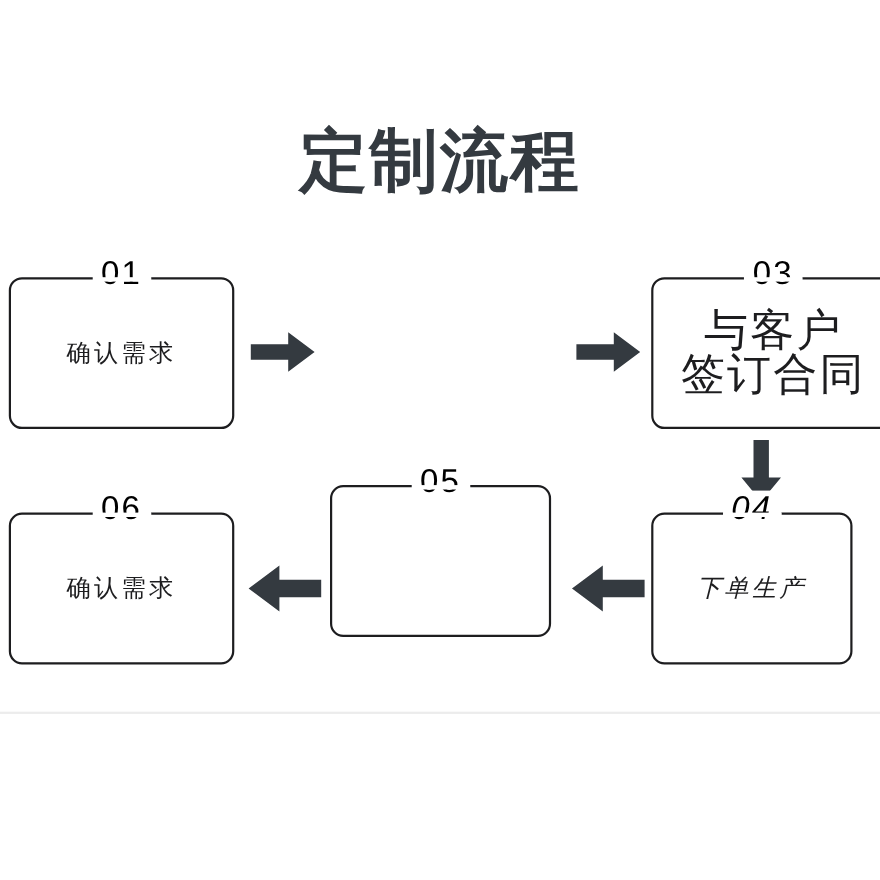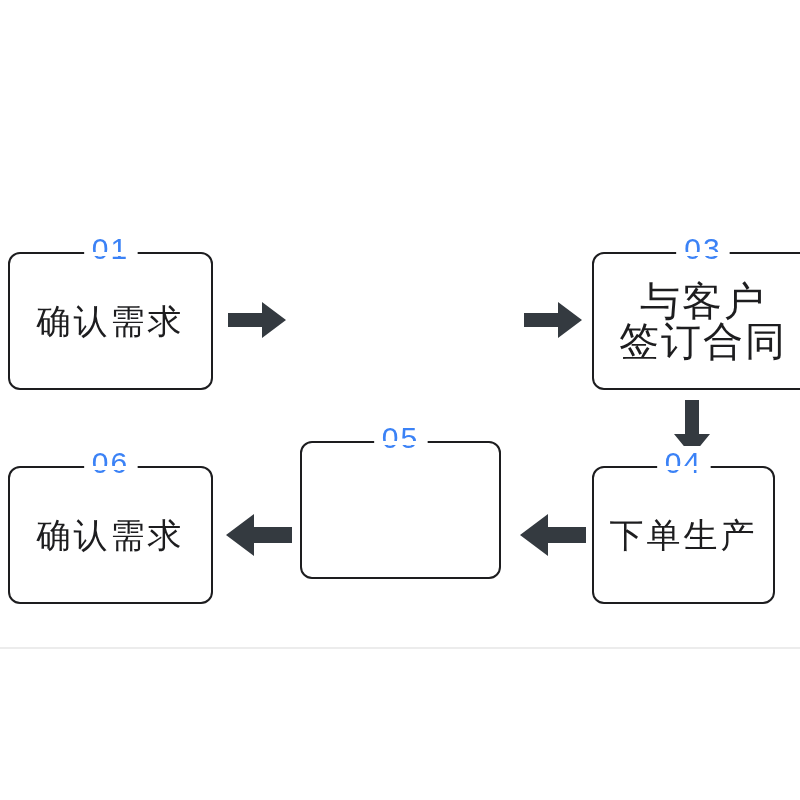--- a/index.html
+++ b/index.html
@@ -55,50 +55,50 @@
   }
   .flow-box .step-num {
     position: absolute;
     top: -22px;
     left: 50%;
     transform: translateX(-50%);
     font-size: 30px;
     line-height: 34px;
     font-weight: 300;
     letter-spacing: 2px;
-    color: #3b82f6;
+    color: #000000;
     background: #ffffff;
     padding: 0 8px;
     white-space: nowrap;
   }
   .flow-box .box-label {
     position: absolute;
     left: 0;
     top: 50%;
     transform: translateY(-50%);
     width: 100%;
     text-align: center;
-    font-size: 34px;
+    font-size: 22px;
     line-height: 44px;
     font-weight: 400;
     letter-spacing: 3px;
     color: #1d1d1f;
     white-space: pre-line;
   }
   .flow-box.two-line .box-label {
     font-size: 40px;
     line-height: 40px;
     letter-spacing: 2px;
   }
 
   
   #box-01 { left: 8px;   top: 252px; width: 205px; height: 138px; }
   #box-02 { left: 300px; top: 252px; width: 201px; height: 138px; }
   #box-03 { left: 592px; top: 252px; width: 222px; height: 138px; }
-  #box-04 { left: 592px; top: 466px; width: 183px; height: 138px; }
+  #box-04 { left: 592px; top: 466px; width: 183px; height: 138px; font-style: italic; }
   #box-05 { left: 300px; top: 441px; width: 201px; height: 138px; }
   #box-06 { left: 8px;   top: 466px; width: 205px; height: 138px; padding-left: 12px; }
 
   
   .arrow {
     position: absolute;
   }
   .arrow svg { display: block; }
 
   #arrow-01-02 { left: 226px; top: 296px; width: 62px; height: 48px; }
@@ -115,20 +115,21 @@
     width: 800px;
     height: 2px;
     background: #ececec;
   }
 </style>
 </head>
 <body>
 
 <div id="flow-root">
 
+  <div class="page-title">定制流程</div>
 
   <div class="flow-box" id="box-01">
     <span class="step-num">01</span>
     <span class="box-label">确认需求</span>
   <span class="num-gap" style="width: 53px;"></span>
     </div>
 
   <div class="arrow" id="arrow-01-02">
     <svg viewBox="0 0 62 48" width="62" height="48" aria-hidden="true">
       <path d="M2 17 H36 V6 L60 24 L36 42 V31 H2 Z" fill="#343a40"></path>

